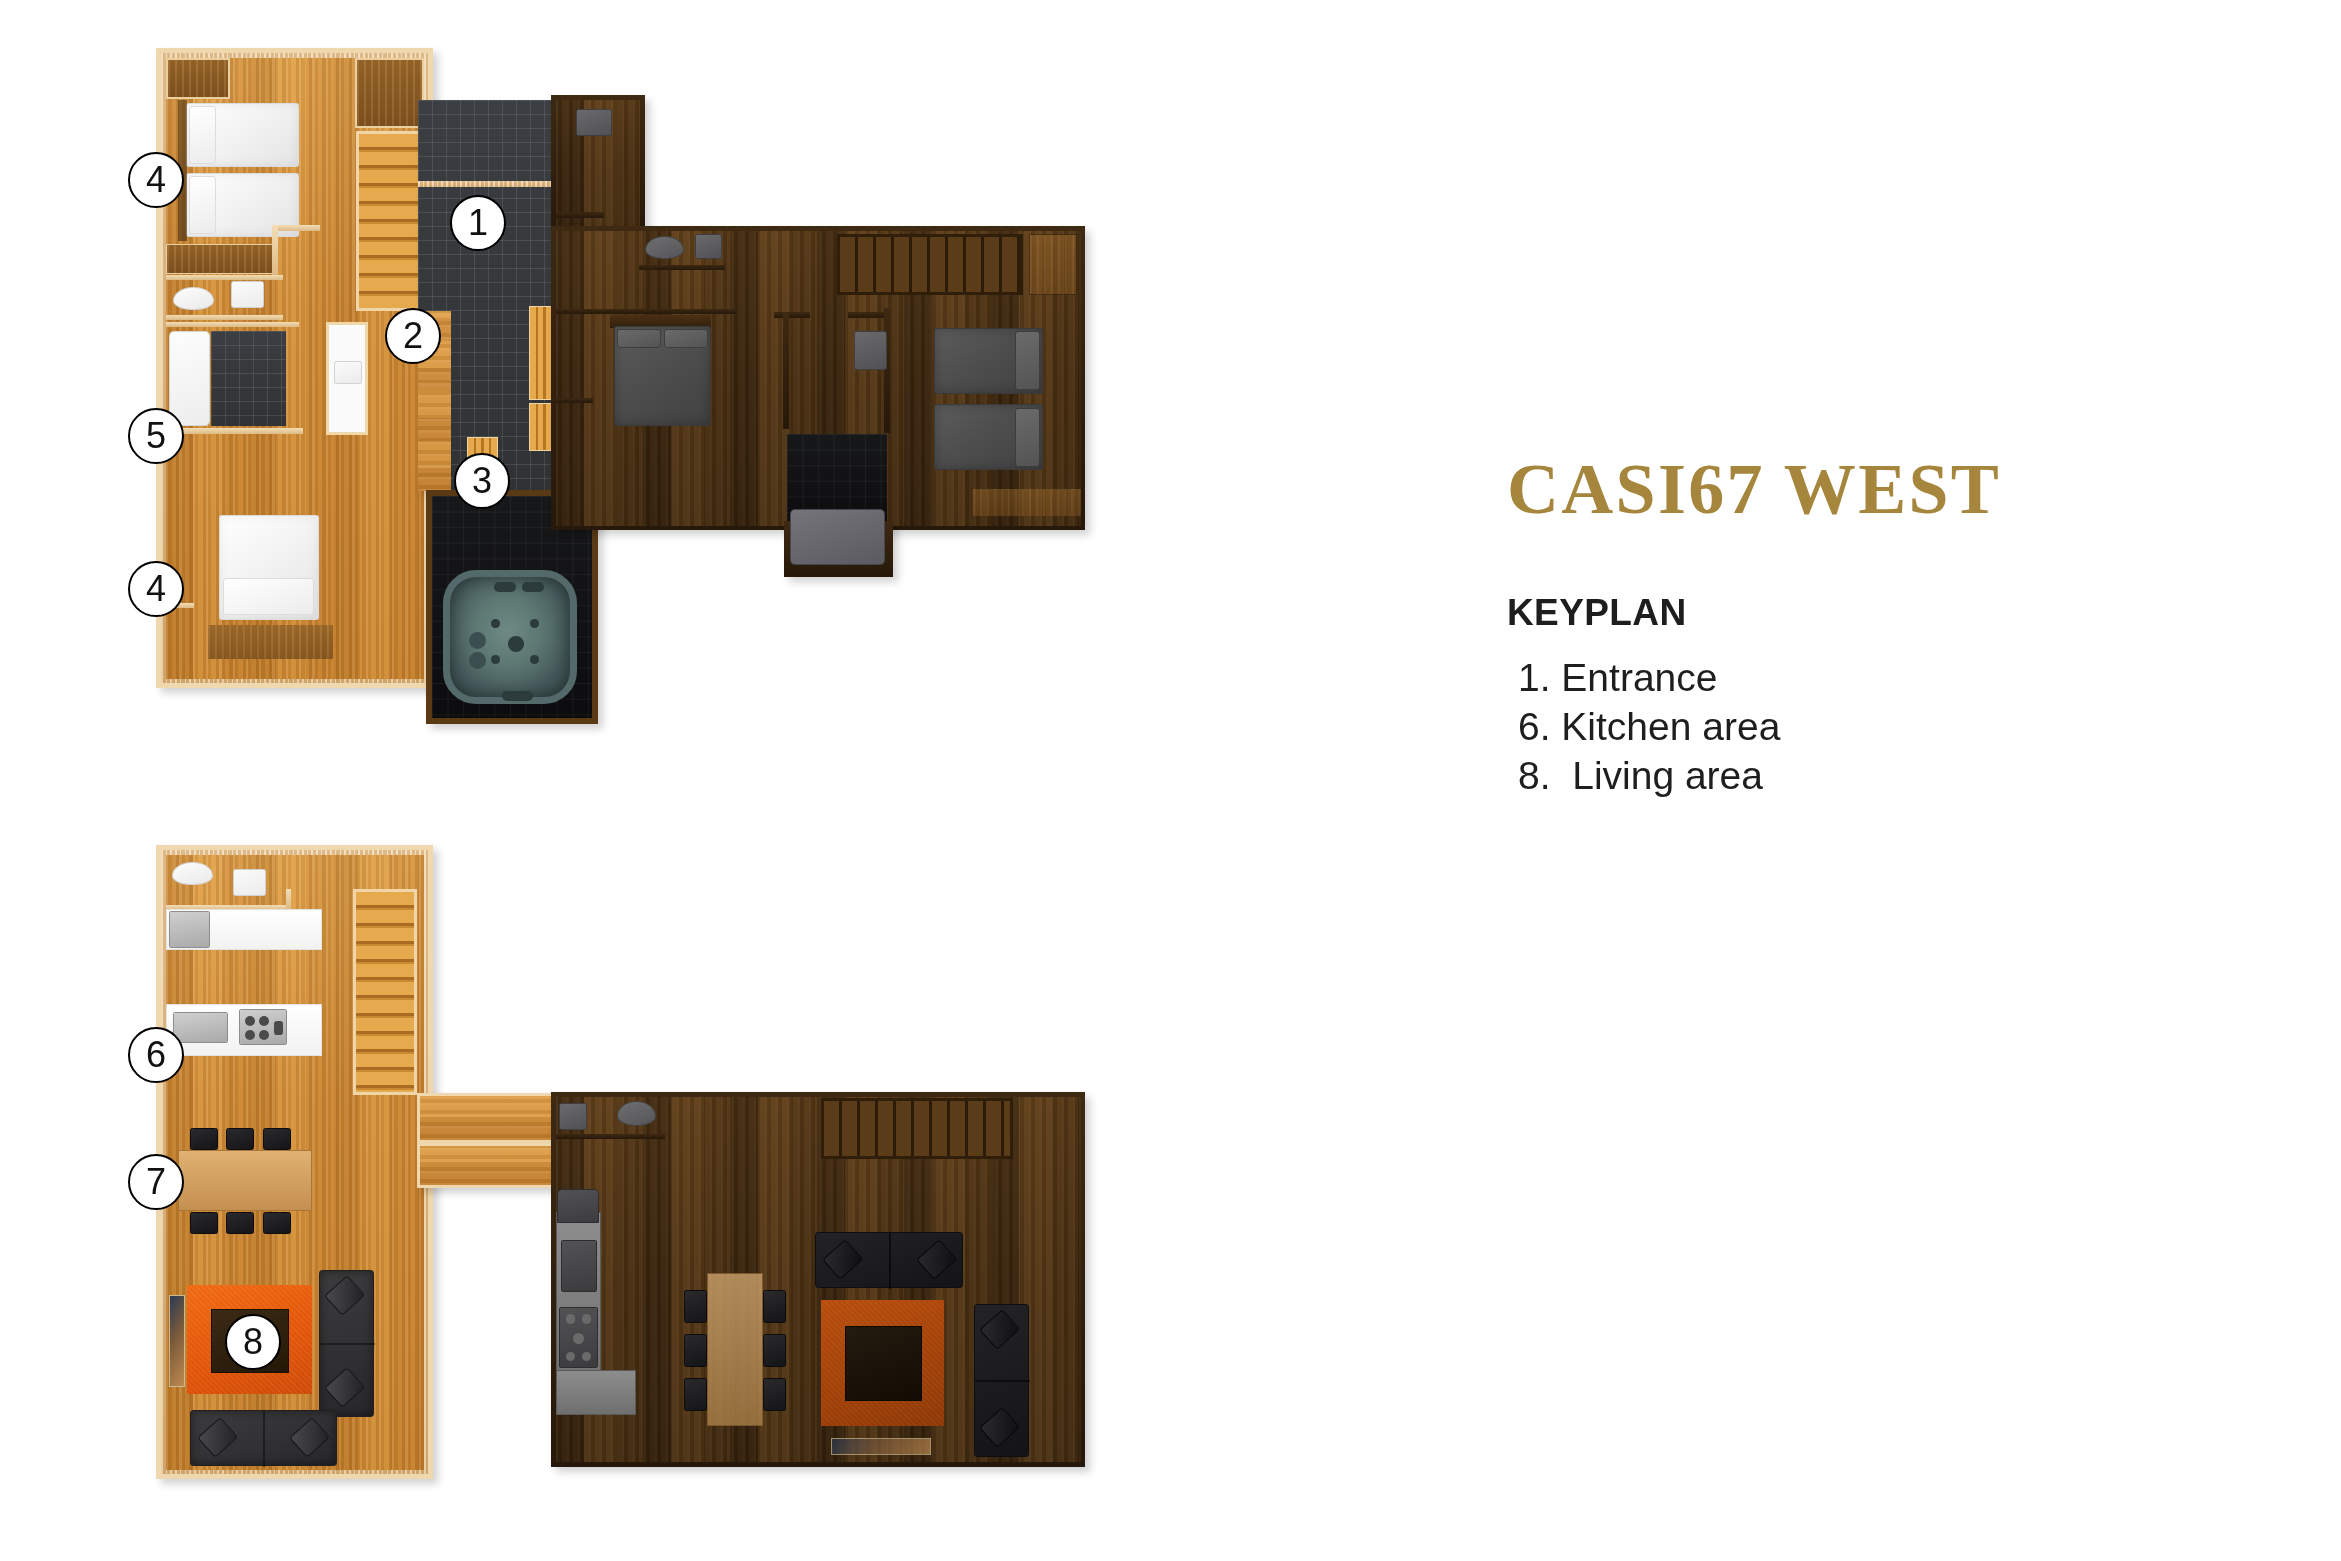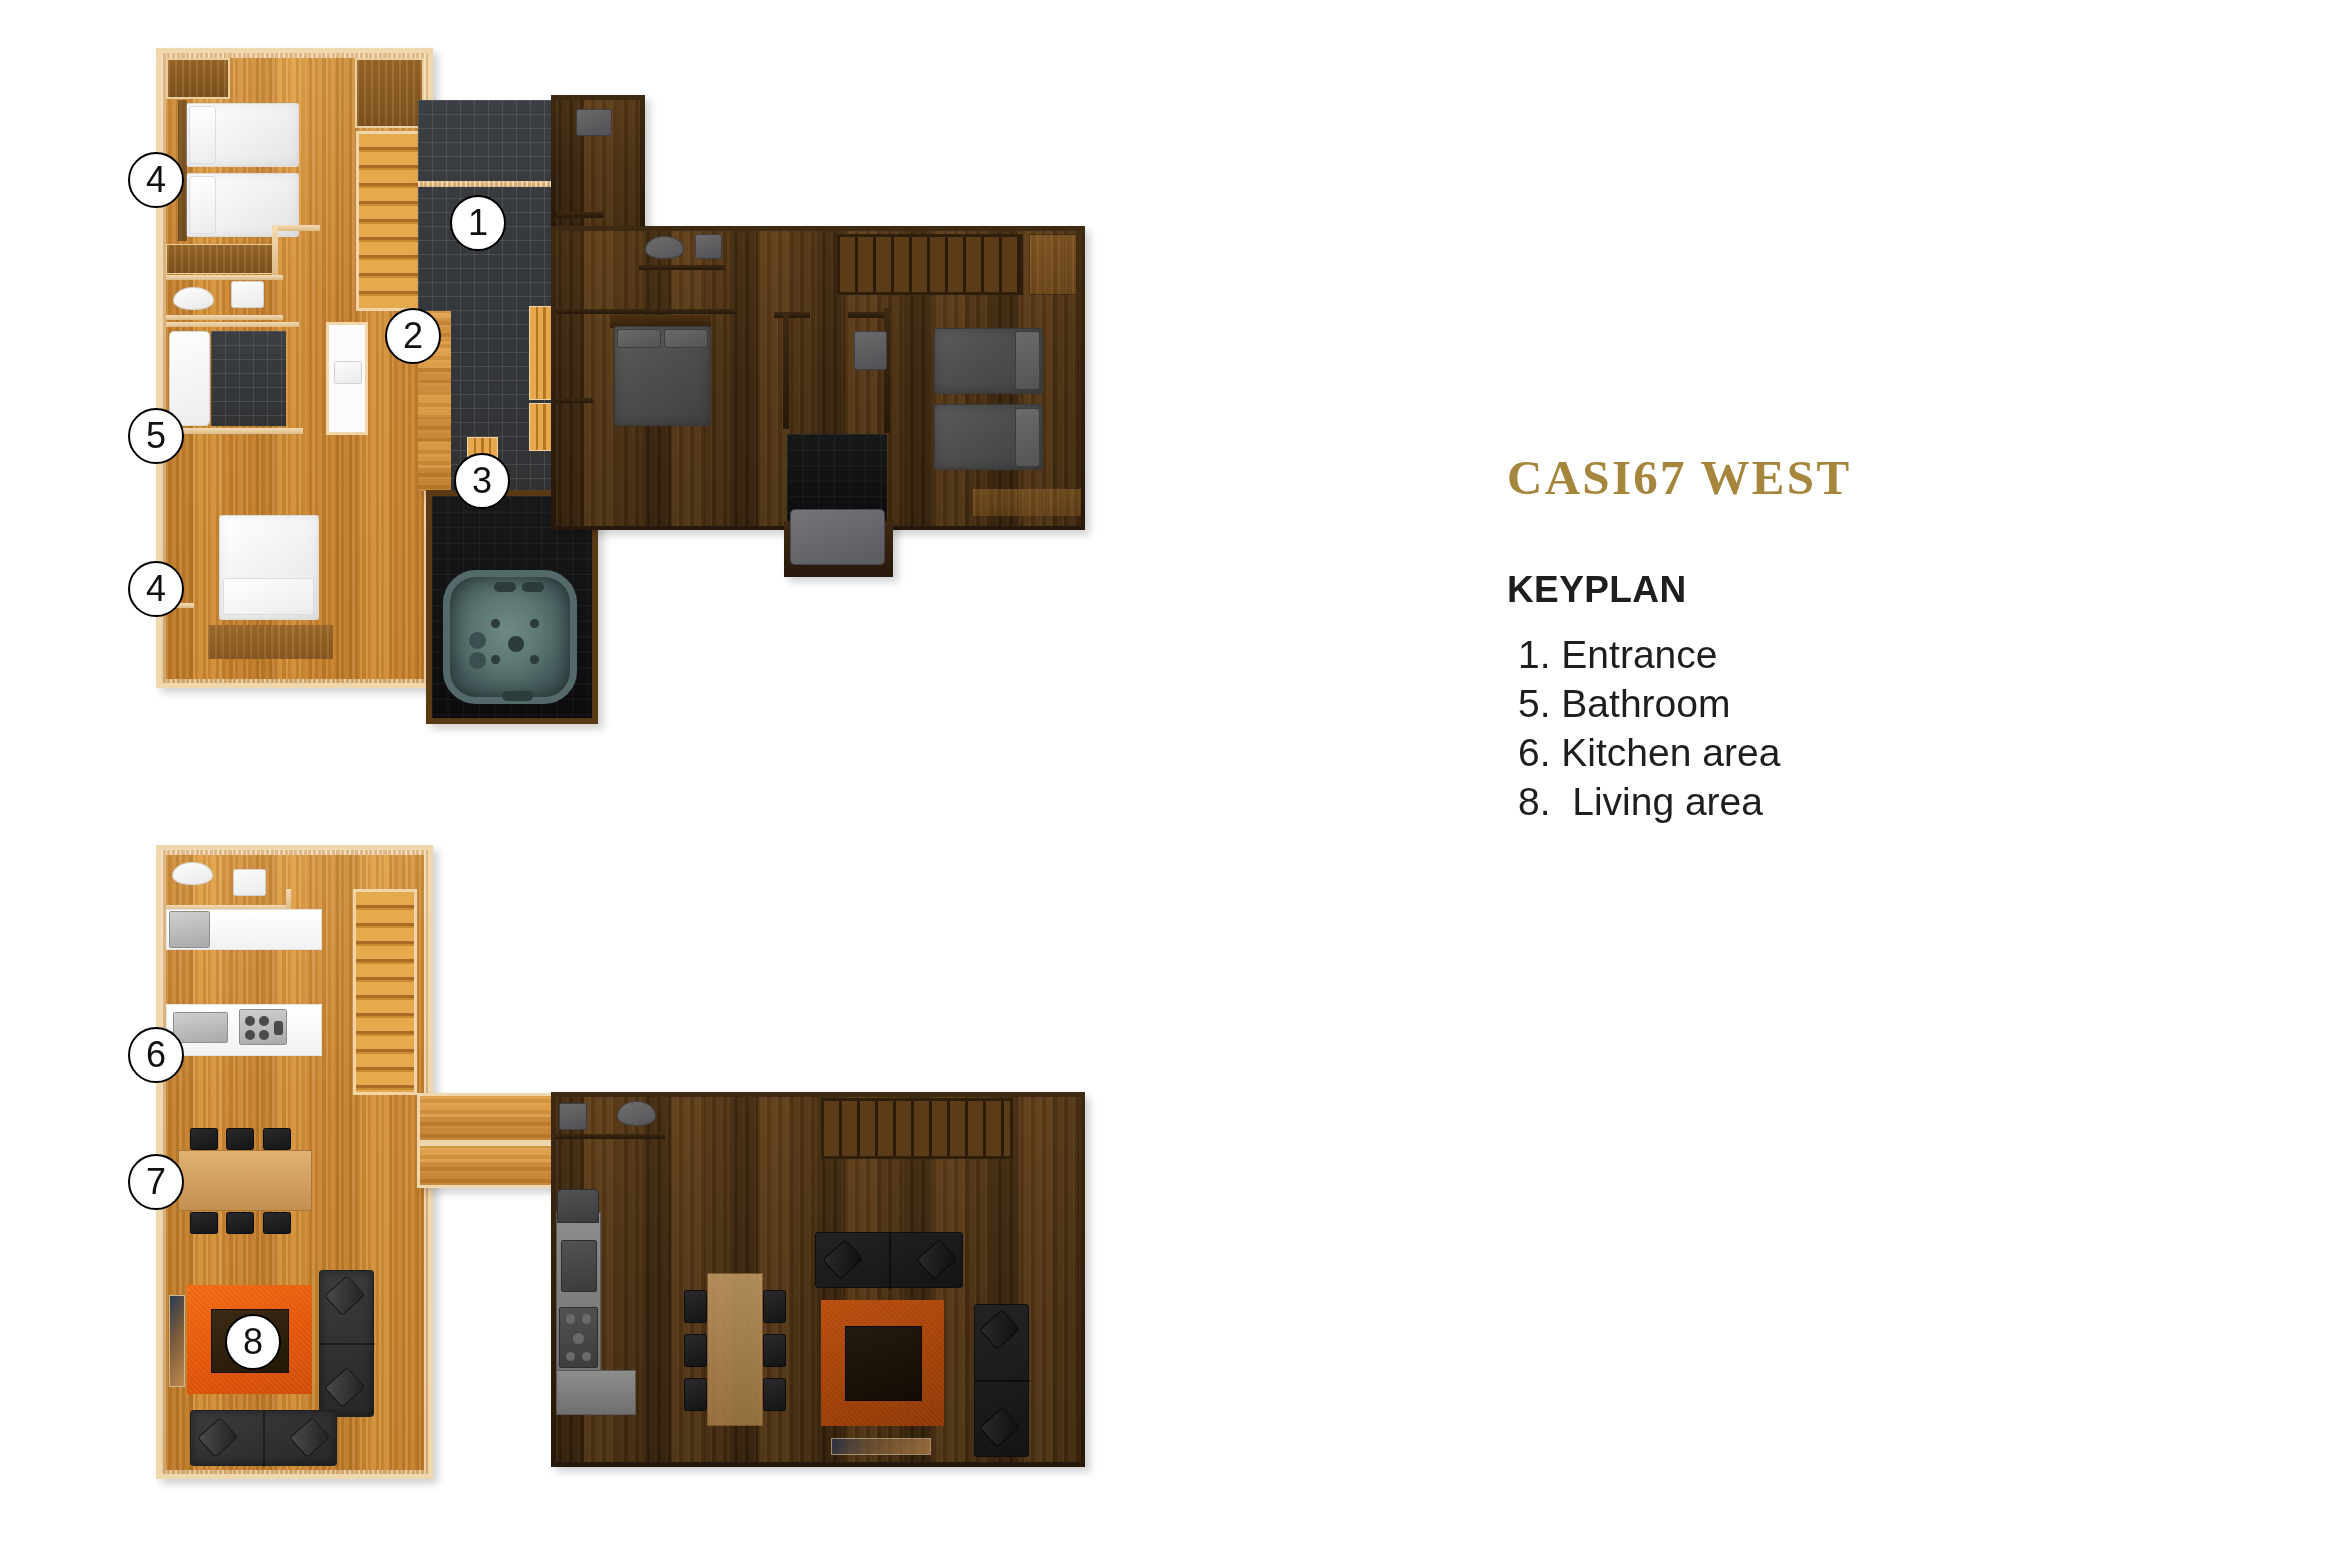--- a/index.html
+++ b/index.html
@@ -177,21 +177,21 @@
   .marker{
     position:absolute;border-radius:50%;background:#ffffff;border:2.3px solid #000;
     display:flex;align-items:center;justify-content:center;
     font-size:36px;color:#111;font-family:"Liberation Sans",sans-serif;
     z-index:60;line-height:1;
   }
 
   
   #right-panel{position:absolute;left:1507px;top:453px;width:781px;}
   #plan-title{
-    font-family:"Liberation Serif",serif;color:#a5863c;font-size:49px;
+    font-family:"Liberation Serif",serif;color:#a5863c;font-size:72px;
     letter-spacing:2.3px;line-height:1;margin:0 0 67px 0;white-space:nowrap;
   }
   #keyplan-heading{font-size:37px;color:#1e1e1e;margin:0 0 19px 0;letter-spacing:0.4px;}
   #keyplan-list{list-style:none;margin:0;padding:0;}
   #keyplan-list li{font-size:39px;color:#1e1e1e;line-height:1.26;white-space:pre;padding-left:11px;}
 </style>
 </head>
 <body>
 
 <div class="abs" id="upper-floor-plan" style="left:0;top:0;width:1171px;height:812px;">
@@ -406,18 +406,17 @@
   <div class="marker" style="left:128px;top:199px;width:52px;height:52px;">6</div>
   <div class="marker" style="left:128px;top:326px;width:52px;height:52px;">7</div>
   <div class="marker" style="left:225px;top:486px;width:52px;height:52px;">8</div>
 </div>
 
 <div id="right-panel">
   <h1 id="plan-title">CASI67 WEST</h1>
   <h2 id="keyplan-heading">KEYPLAN</h2>
   <ul id="keyplan-list">
     <li>1. Entrance</li>
-    <li>5. Bathroom</li>
     <li>6. Kitchen area</li>
     <li>8.  Living area</li>
   </ul>
 </div>
 
 
 </body></html>

